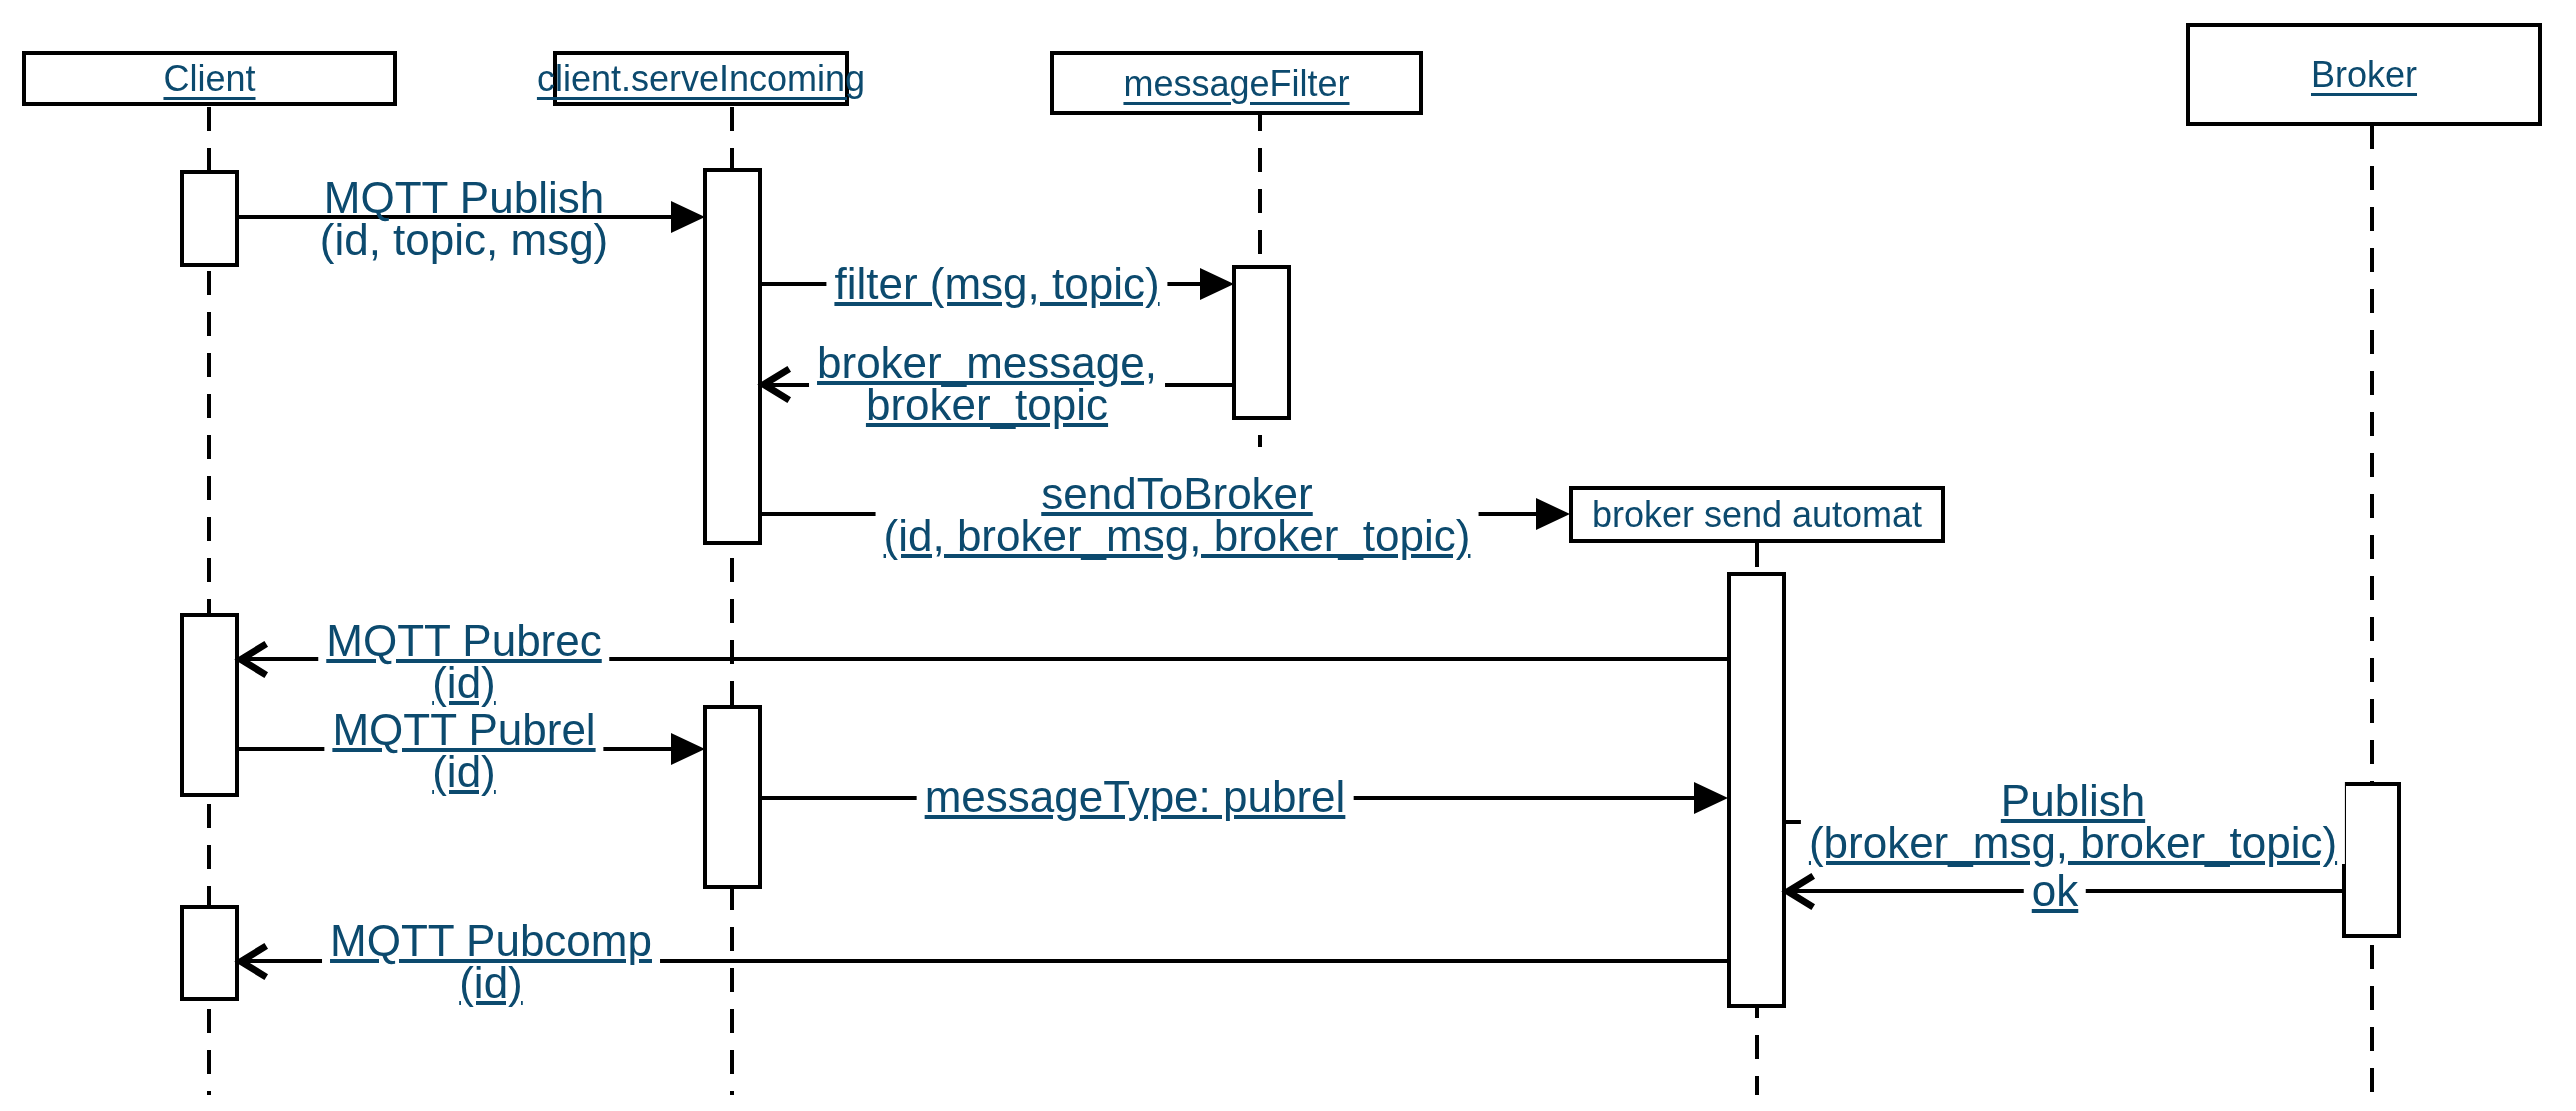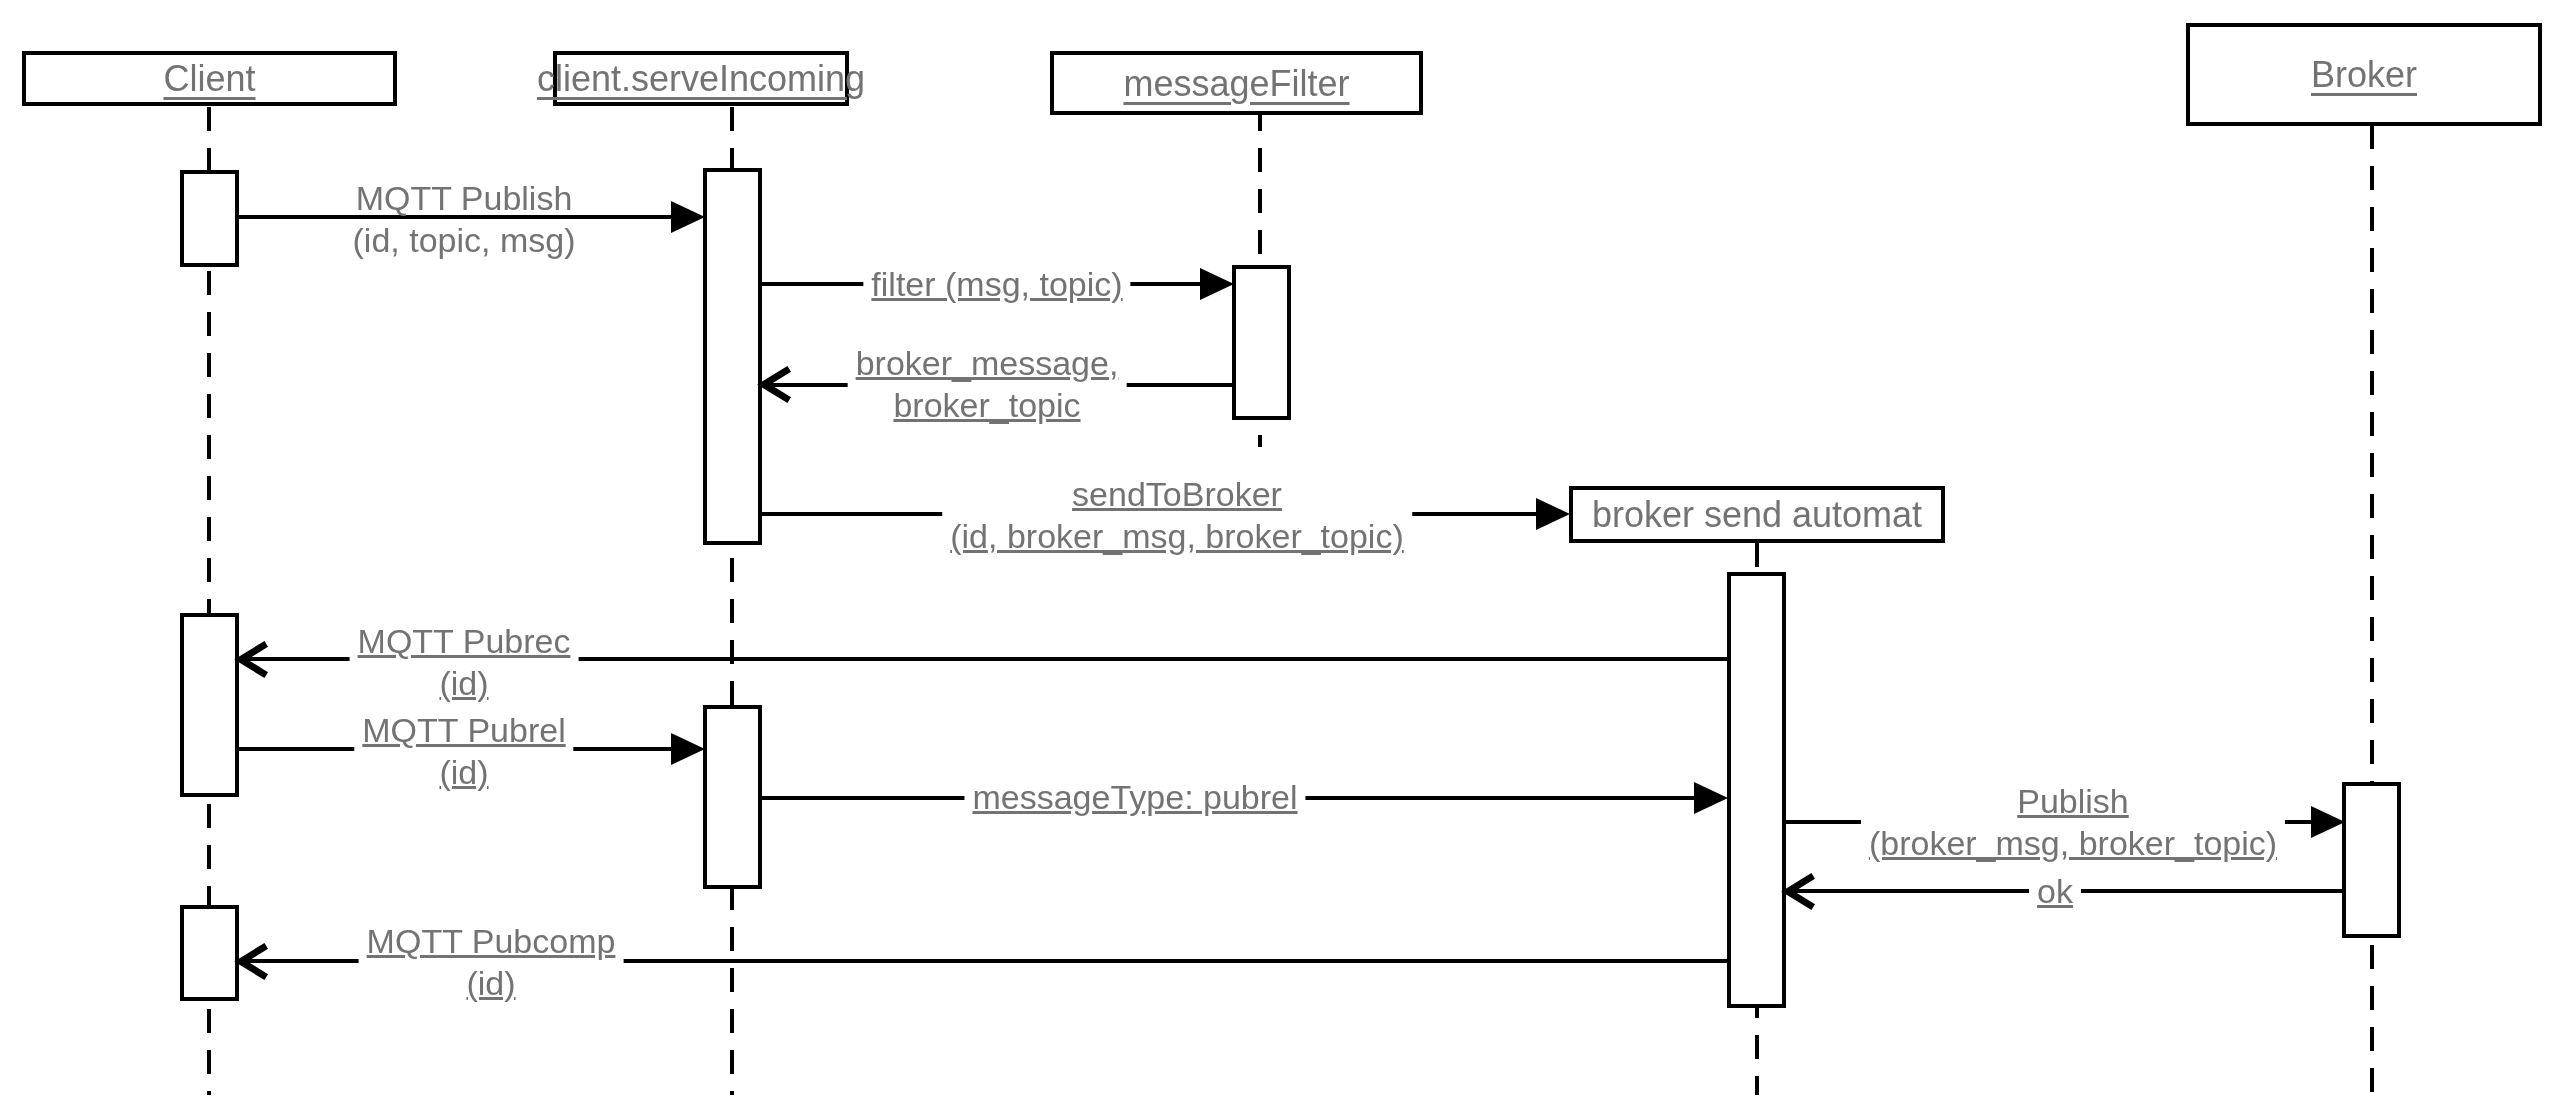--- a/index.html
+++ b/index.html
@@ -1,18 +1,18 @@
 <!DOCTYPE html>
 <html><head>
 <meta charset="utf-8">
 <style>
   html, body { margin:0; padding:0; background:#ffffff; }
   .canvas {
     position:relative; width:2576px; height:1111px; background:#ffffff;
-    font-family:"Liberation Sans", sans-serif; color:#737373; overflow:hidden;
+    font-family:"Liberation Sans", sans-serif; color:#0c4a6e; overflow:hidden;
   }
   .canvas * { box-sizing:border-box; }
 
   
   .obj-box {
     position:absolute; border:4px solid #000; background:#fff;
     display:flex; flex-direction:column; align-items:center; justify-content:center;
     font-size:36px; line-height:45px; text-align:center; z-index:5; white-space:nowrap;
   }
   .u { text-decoration:underline; text-decoration-thickness:3px; text-underline-offset:6px; }
@@ -34,21 +34,21 @@
     position:absolute; width:0; height:0; z-index:3;
     border-top:16px solid transparent; border-bottom:16px solid transparent;
     border-left:34px solid #000;
   }
   
   .arro { position:absolute; z-index:3; }
 
   
   .label {
     position:absolute; z-index:4; transform:translate(-50%,-50%);
-    font-size:34px; line-height:42px; text-align:center; white-space:nowrap;
+    font-size:44px; line-height:42px; text-align:center; white-space:nowrap;
   }
   .label.bg { background:#fff; padding:0 8px;text-decoration:underline; }
 </style>
 </head>
 <body>
 
 <div class="canvas">
 
   <div class="lifeline" style="left:207px;top:107px;height:988px"></div>
   <div class="lifeline" style="left:730px;top:107px;height:988px"></div>

